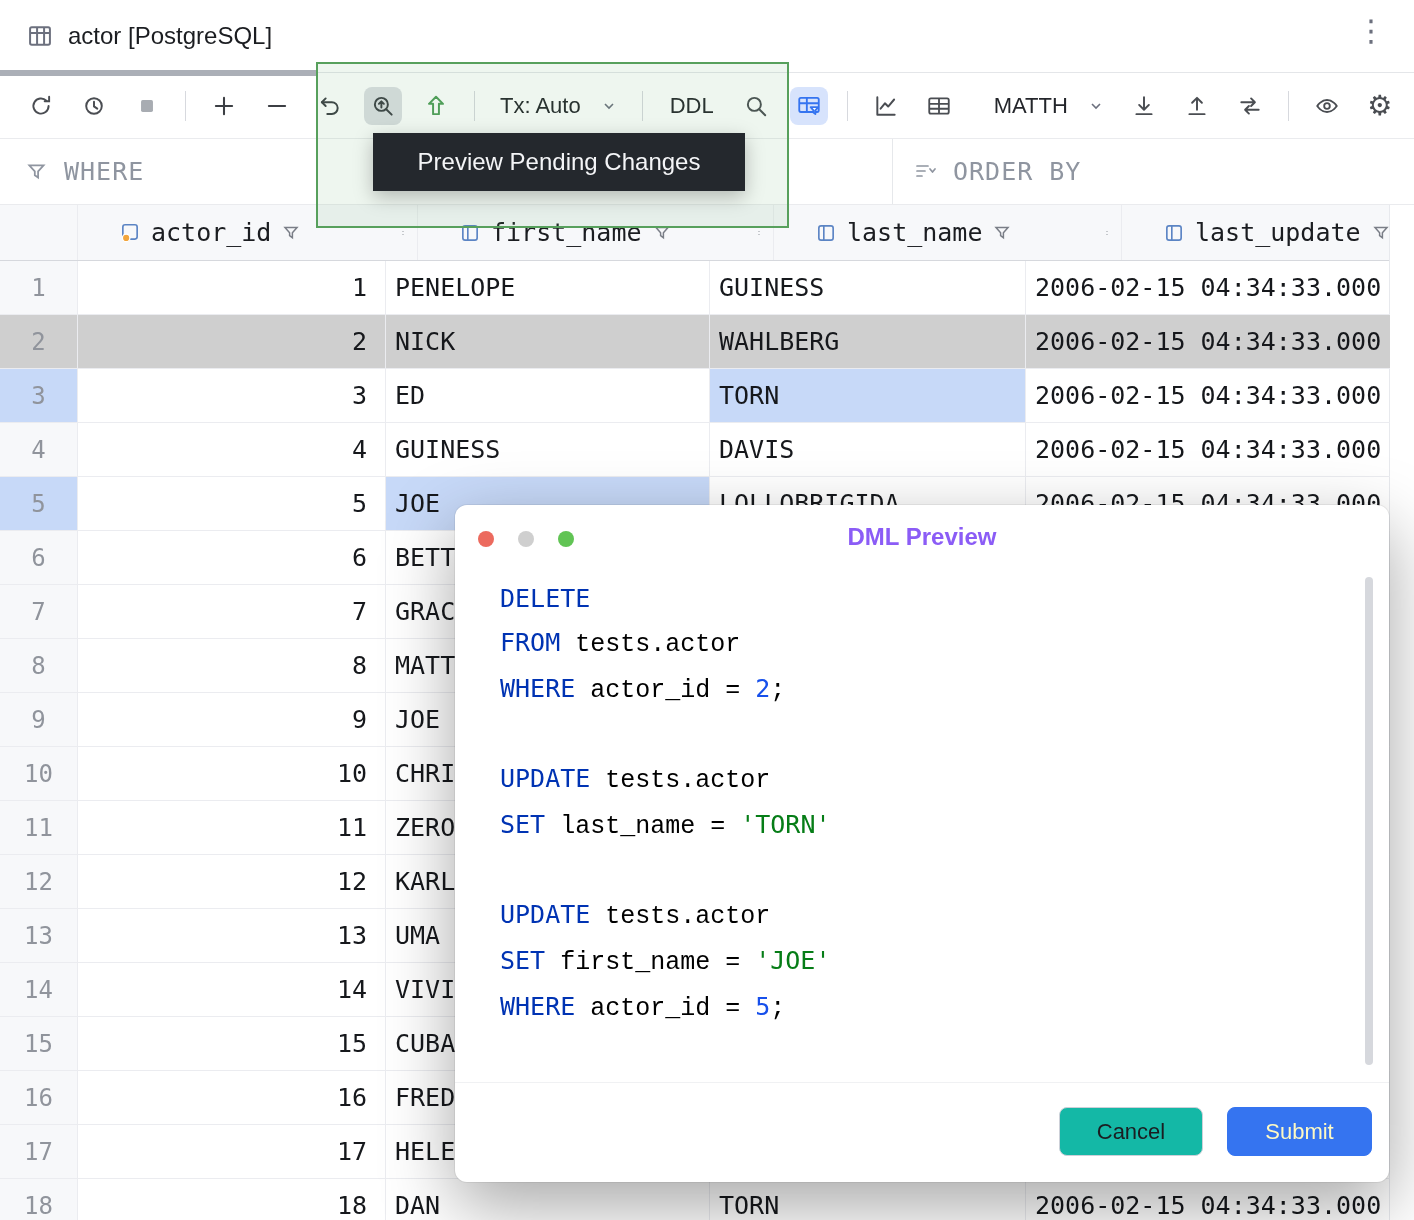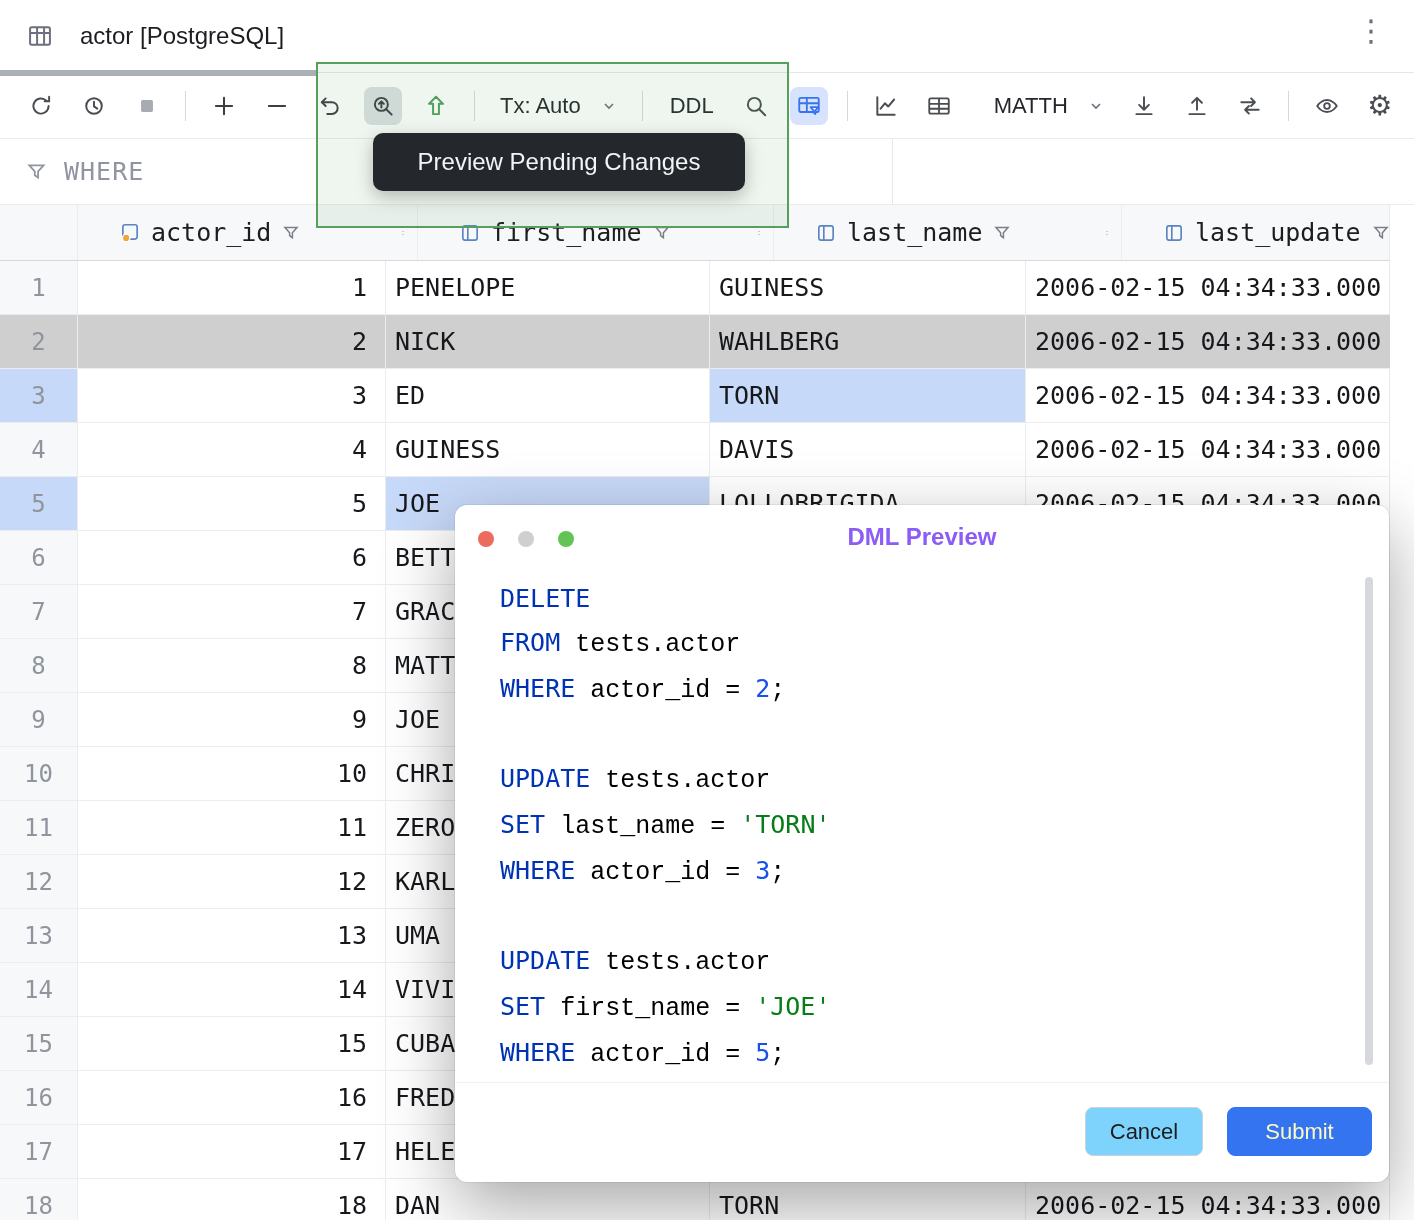--- a/index.html
+++ b/index.html
@@ -2,21 +2,21 @@
 <html style="--accent-blue: #3574F0; --modified-cell: #C7D9F8; --deleted-row: #CFCFCF; --annotation-green: #57A05C; --keyword-blue: #0033B3; --number-blue: #1750EB; --string-green: #067D17;"><head>
 <meta charset="utf-8">
 <style>
   * { box-sizing: border-box; margin: 0; padding: 0; }
   html,body { width:1414px; height:1220px; }
   body { font-family: "Liberation Sans", sans-serif; background:#fff; }
   .app { position:relative; width:1414px; height:1220px; overflow:hidden; background:#fff; }
 
   
   .titlebar { height:73px; display:flex; align-items:center; padding-left:26px; border-bottom:1px solid #E4E6E9; position:relative; }
-  .tab { display:flex; align-items:center; gap:26px; }
+  .tab { display:flex; align-items:center; gap:14px; }
   .tab-title { font-size:24px; color:#1B1D21; }
   .kebab { position:absolute; right:28px; top:16px; font-size:30px; color:#6C707E; line-height:1; cursor:pointer; }
   .tab-indicator { position:absolute; left:0; top:70px; width:316px; height:6px; background:#ABAFB7; z-index:3; }
 
   
   .toolbar { height:66px; display:flex; align-items:center; padding:0 22px; gap:15px; border-bottom:1px solid #EAEBEE; position:relative; background:#fff; }
   .tbtn { width:38px; height:38px; display:flex; align-items:center; justify-content:center; border-radius:8px; cursor:pointer; flex:0 0 auto; }
   .tbtn.hovered { background:#DDDFE4; }
   .tbtn.selected { background:#D7E3FC; }
   .tsep { width:1px; height:30px; background:#D7D9DE; margin:0 4px; flex:0 0 auto; }
@@ -41,41 +41,41 @@
   .num-cell { justify-content:flex-end; padding-right:18px; padding-left:0; }
   .cell.modified { background:var(--modified-cell,#C7D9F8); }
   .gutter.modified { background:var(--modified-cell,#C7D9F8); }
   .grid-row.deleted .cell { background:var(--deleted-row,#CFCFCF); }
   .hcell { display:flex; align-items:center; gap:10px; border-right:1px solid #EBECF0; padding-left:9px; font-size:25px; color:#1B1D21; overflow:hidden; white-space:nowrap; cursor:pointer; }
   .hcell .sort { margin-left:auto; padding-right:12px; }
   .hgutter { background:#F7F8FA; border-right:1px solid #EBECF0; }
 
   
   .anno-box { position:absolute; left:316px; top:62px; width:473px; height:166px; border:2px solid var(--annotation-green,#57A05C); background:rgba(90,170,95,0.10); z-index:5; pointer-events:none; }
-  .tooltip { position:absolute; left:373px; top:133px; width:372px; height:58px; background:#24282D; border-radius:10px; display:flex; align-items:center; justify-content:center; z-index:6; box-shadow:0 6px 18px rgba(0,0,0,0.25); }
+  .tooltip { position:absolute; left:373px; top:133px; width:372px; height:58px; background:#24282D; border-radius:0; display:flex; align-items:center; justify-content:center; z-index:6; box-shadow:0 6px 18px rgba(0,0,0,0.25); }
   .tooltip span { color:#F4F5F7; font-size:24px; }
 
   
   .dialog { position:absolute; left:455px; top:505px; width:934px; height:677px; background:#fff; border-radius:12px; box-shadow:0 24px 70px rgba(0,0,0,0.35), 0 0 0 1px rgba(0,0,0,0.06); z-index:20; }
   .dlg-titlebar { position:relative; height:58px; }
   .traffic { position:absolute; top:26px; width:16px; height:16px; border-radius:50%; cursor:pointer; }
   .tl-red { left:23px; background:#EC6A5E; }
   .tl-mid { left:63px; background:#CFCFCF; }
   .tl-green { left:103px; background:#61C454; }
   .dlg-title { position:absolute; left:0; right:0; top:18px; text-align:center; font-size:24px; font-weight:600; color:#8b5cf6; }
   .code-area { position:absolute; left:45px; right:56px; top:72px; bottom:112px; overflow:hidden; font-family:"DejaVu Sans Mono", monospace; font-size:25px; line-height:44px; }
   .code-line { white-space:pre; color:#000; }
   .tok-kw { color:var(--keyword-blue,#0033B3); }
   .tok-num { color:var(--number-blue,#1750EB); }
   .tok-str { color:var(--string-green,#067D17); }
   .tok-pl { color:#000;font-family:Liberation Mono, monospace; }
   .dlg-scrollbar { position:absolute; right:16px; top:72px; width:8px; height:488px; background:#D6D8DD; border-radius:4px; cursor:grab; }
   .dlg-footer { position:absolute; left:0; right:0; bottom:0; height:100px; border-top:1px solid #F0F1F3; }
   .btn { position:absolute; bottom:26px; height:49px; border-radius:8px; font-size:22px; display:flex; align-items:center; justify-content:center; cursor:pointer; font-family:"Liberation Sans", sans-serif; }
-  .btn-cancel { right:186px; width:118px; background:#7dd3fc; border:1px solid #CDD0D8; color:#1B1D21; }
+  .btn-cancel { right:186px; width:144px; background:#14b8a6; border:1px solid #CDD0D8; color:#1B1D21; }
   .btn-submit { right:17px; width:145px; background:var(--accent-blue,#3574F0); border:1px solid var(--accent-blue,#3574F0); color:#fef9c3; }
 </style>
 </head>
 <body>
 
 <div class="app">
 
   <div class="titlebar">
     <div class="tab">
       <span>
@@ -204,20 +204,27 @@
     </span>
     <span class="tbtn" style="font-size:28px;color:#4A4D52;">⚙</span>
   </div>
 
   <div class="filterbar">
     <div class="filter-left">
       <svg class="icon-svg" width="22" height="22" viewBox="0 0 20 20" fill="none" stroke="#8F95A0" stroke-width="1.6">
         <path d="M3 4h13l-5 5.5V15l-3-2V9.5z"></path>
       </svg>
       <span class="filter-text">WHERE</span>
+    </div>
+    <div class="filter-right">
+      <svg class="icon-svg" width="24" height="24" viewBox="0 0 24 24" fill="none" stroke="#8F95A0" stroke-width="1.7" stroke-linecap="round">
+        <path d="M4 6h11M4 11h8M4 16h5"></path>
+          <path d="M17 9l2.5 3 2.5-3" stroke-linejoin="round"></path>
+      </svg>
+      <span class="filter-text">ORDER BY</span>
     </div>
   </div>
 
   <div class="grid">
     <div class="grid-row header-row">
       <div class="hcell hgutter"></div>
       <div class="hcell">
         <svg class="icon-svg" width="22" height="22" viewBox="0 0 20 20" fill="none">
           <rect x="3.5" y="2.5" width="13" height="13" rx="2" stroke="#5B84C4" stroke-width="1.5"></rect>
           <circle cx="6.5" cy="14.5" r="3.4" fill="#F2A53C" stroke="#FFFFFF" stroke-width="1.2"></circle>
@@ -409,21 +416,20 @@
       <span class="traffic tl-green"></span>
       <div class="dlg-title">DML Preview</div>
     </div>
     <div class="code-area">
         <div class="code-line"><span class="tok-kw">DELETE</span></div>
         <div class="code-line"><span class="tok-kw">FROM</span><span class="tok-pl"> tests.actor</span></div>
         <div class="code-line"><span class="tok-kw">WHERE</span><span class="tok-pl"> actor_id = </span><span class="tok-num">2</span><span class="tok-pl">;</span></div>
         <div class="code-line">&nbsp;</div>
         <div class="code-line"><span class="tok-kw">UPDATE</span><span class="tok-pl"> tests.actor</span></div>
         <div class="code-line"><span class="tok-kw">SET</span><span class="tok-pl"> last_name = </span><span class="tok-str">'TORN'</span></div>
-        <div class="code-line"><span class="tok-kw">WHERE</span><span class="tok-pl"> actor_id = </span><span class="tok-num">3</span><span class="tok-pl">;</span></div>
         <div class="code-line">&nbsp;</div>
         <div class="code-line"><span class="tok-kw">UPDATE</span><span class="tok-pl"> tests.actor</span></div>
         <div class="code-line"><span class="tok-kw">SET</span><span class="tok-pl"> first_name = </span><span class="tok-str">'JOE'</span></div>
         <div class="code-line"><span class="tok-kw">WHERE</span><span class="tok-pl"> actor_id = </span><span class="tok-num">5</span><span class="tok-pl">;</span></div>
       </div>
     <div class="dlg-scrollbar"></div>
     <div class="dlg-footer">
       <div class="btn btn-cancel">Cancel</div>
       <div class="btn btn-submit">Submit</div>
     </div>

